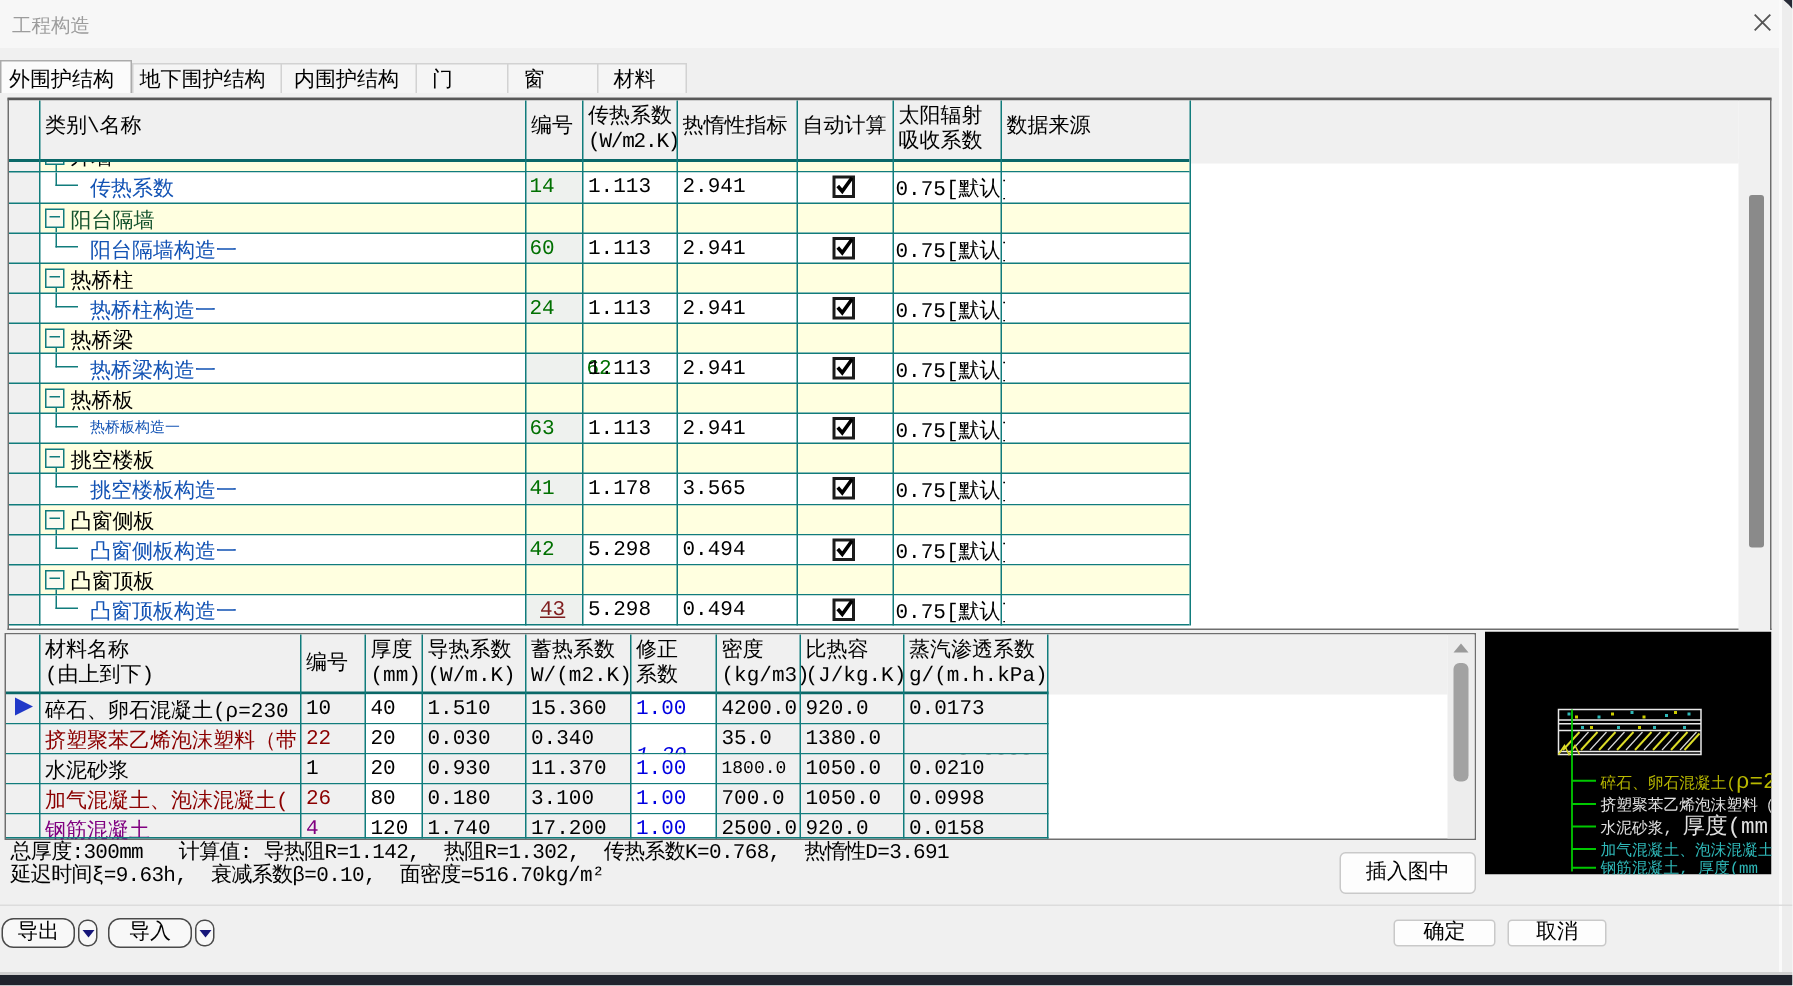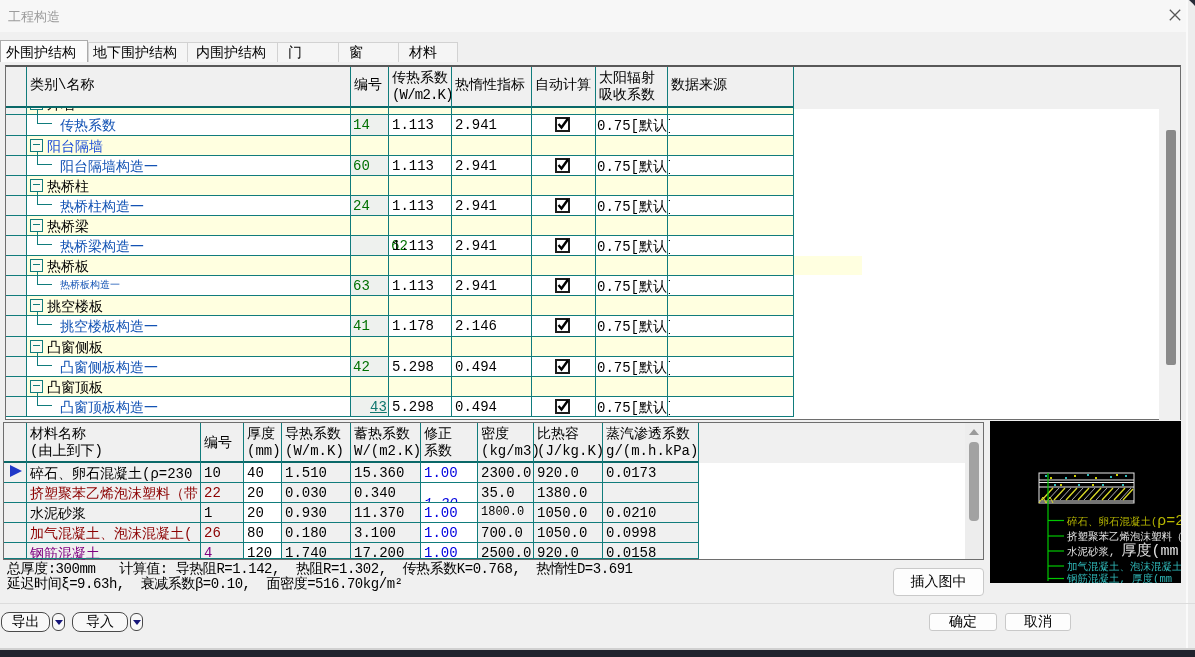--- a/index.html
+++ b/index.html
@@ -77,21 +77,21 @@
     <svg width="16" height="16" viewBox="0 0 16 16" style="position:absolute;left:529px;top:1px;">
       <path d="M3.5 8 L6.5 11.5 L13 2.5" stroke="#000" stroke-width="2.4" fill="none"></path>
     </svg>
     <div style="position:absolute;left:571px;top:2px;width:73px;overflow:hidden;font-size:14px;color:#000;white-space:nowrap;">0.75[默认]</div>
   </div>
 <div style="position:absolute;left:6px;top:135px;width:787px;height:1px;background:#117c7c;"></div>
 <div style="position:absolute;left:26px;top:136px;width:767px;height:19px;background:#ffffe0;overflow:hidden;">
     <div style="position:absolute;left:4px;top:3px;width:11px;height:11px;border:1px solid #117c7c;background:#fbfbf2;"></div>
     <div style="position:absolute;left:7px;top:8px;width:7px;height:1px;background:#117c7c;"></div>
     <div style="position:absolute;left:11px;top:16px;width:1px;height:3px;background:#117c7c;"></div>
-    <div style="position:absolute;left:21px;top:2px;font-size:14px;color:#1d4ed8;white-space:nowrap;">阳台隔墙</div>
+    <div style="position:absolute;left:21px;top:2px;font-size:14px;color:#14532d;white-space:nowrap;">阳台隔墙</div>
   </div>
 <div style="position:absolute;left:6px;top:155px;width:787px;height:1px;background:#117c7c;"></div>
 <div style="position:absolute;left:26px;top:156px;width:767px;height:19px;background:#fff;">
     <div style="position:absolute;left:11px;top:0;width:1px;height:9px;background:#117c7c;"></div>
     <div style="position:absolute;left:11px;top:8px;width:15px;height:1px;background:#117c7c;"></div>
     <div style="position:absolute;left:324px;top:0;width:38px;height:19px;background:#eef1ee;"></div>
     <div style="position:absolute;left:34px;top:2px;font-size:14px;color:#1353b4;white-space:nowrap;">阳台隔墙构造一</div>
     <div style="position:absolute;left:327px;top:2px;font-size:14px;color:#007000;">60</div>
     <div style="position:absolute;left:366px;top:2px;font-size:14px;color:#000;">1.113</div>
     <div style="position:absolute;left:429px;top:2px;font-size:14px;color:#000;">2.941</div>
@@ -139,21 +139,21 @@
     <div style="position:absolute;left:327px;top:2px;font-size:14px;color:#007000;margin-left:38px;">62</div>
     <div style="position:absolute;left:366px;top:2px;font-size:14px;color:#000;">1.113</div>
     <div style="position:absolute;left:429px;top:2px;font-size:14px;color:#000;">2.941</div>
     <div style="position:absolute;left:529px;top:2px;width:11px;height:11px;border:2px solid #1c1c1c;background:#fff;"></div>
     <svg width="16" height="16" viewBox="0 0 16 16" style="position:absolute;left:529px;top:1px;">
       <path d="M3.5 8 L6.5 11.5 L13 2.5" stroke="#000" stroke-width="2.4" fill="none"></path>
     </svg>
     <div style="position:absolute;left:571px;top:2px;width:73px;overflow:hidden;font-size:14px;color:#000;white-space:nowrap;">0.75[默认]</div>
   </div>
 <div style="position:absolute;left:6px;top:255px;width:787px;height:1px;background:#117c7c;"></div>
-<div style="position:absolute;left:26px;top:256px;width:836px;height:19px;background:#ffffe0;overflow:hidden;">
+<div style="position:absolute;left:26px;top:256px;width:767px;height:19px;background:#ffffe0;overflow:hidden;">
     <div style="position:absolute;left:4px;top:3px;width:11px;height:11px;border:1px solid #117c7c;background:#fbfbf2;"></div>
     <div style="position:absolute;left:7px;top:8px;width:7px;height:1px;background:#117c7c;"></div>
     <div style="position:absolute;left:11px;top:16px;width:1px;height:3px;background:#117c7c;"></div>
     <div style="position:absolute;left:21px;top:2px;font-size:14px;color:#000;white-space:nowrap;">热桥板</div>
   </div>
 <div style="position:absolute;left:6px;top:275px;width:787px;height:1px;background:#117c7c;"></div>
 <div style="position:absolute;left:26px;top:276px;width:767px;height:19px;background:#fff;">
     <div style="position:absolute;left:11px;top:0;width:1px;height:9px;background:#117c7c;"></div>
     <div style="position:absolute;left:11px;top:8px;width:15px;height:1px;background:#117c7c;"></div>
     <div style="position:absolute;left:324px;top:0;width:38px;height:19px;background:#eef1ee;"></div>
@@ -175,21 +175,21 @@
     <div style="position:absolute;left:21px;top:2px;font-size:14px;color:#000;white-space:nowrap;">挑空楼板</div>
   </div>
 <div style="position:absolute;left:6px;top:315px;width:787px;height:1px;background:#117c7c;"></div>
 <div style="position:absolute;left:26px;top:316px;width:767px;height:20px;background:#fff;">
     <div style="position:absolute;left:11px;top:0;width:1px;height:9px;background:#117c7c;"></div>
     <div style="position:absolute;left:11px;top:8px;width:15px;height:1px;background:#117c7c;"></div>
     <div style="position:absolute;left:324px;top:0;width:38px;height:20px;background:#eef1ee;"></div>
     <div style="position:absolute;left:34px;top:2px;font-size:14px;color:#1353b4;white-space:nowrap;">挑空楼板构造一</div>
     <div style="position:absolute;left:327px;top:2px;font-size:14px;color:#007000;">41</div>
     <div style="position:absolute;left:366px;top:2px;font-size:14px;color:#000;">1.178</div>
-    <div style="position:absolute;left:429px;top:2px;font-size:14px;color:#000;">2.146</div>
+    <div style="position:absolute;left:429px;top:2px;font-size:14px;color:#000;">3.565</div>
     <div style="position:absolute;left:529px;top:2px;width:11px;height:11px;border:2px solid #1c1c1c;background:#fff;"></div>
     <svg width="16" height="16" viewBox="0 0 16 16" style="position:absolute;left:529px;top:1px;">
       <path d="M3.5 8 L6.5 11.5 L13 2.5" stroke="#000" stroke-width="2.4" fill="none"></path>
     </svg>
     <div style="position:absolute;left:571px;top:2px;width:73px;overflow:hidden;font-size:14px;color:#000;white-space:nowrap;">0.75[默认]</div>
   </div>
 <div style="position:absolute;left:6px;top:336px;width:787px;height:1px;background:#117c7c;"></div>
 <div style="position:absolute;left:26px;top:337px;width:767px;height:19px;background:#ffffe0;overflow:hidden;">
     <div style="position:absolute;left:4px;top:3px;width:11px;height:11px;border:1px solid #117c7c;background:#fbfbf2;"></div>
     <div style="position:absolute;left:7px;top:8px;width:7px;height:1px;background:#117c7c;"></div>
@@ -217,21 +217,21 @@
     <div style="position:absolute;left:7px;top:8px;width:7px;height:1px;background:#117c7c;"></div>
     <div style="position:absolute;left:11px;top:16px;width:1px;height:3px;background:#117c7c;"></div>
     <div style="position:absolute;left:21px;top:2px;font-size:14px;color:#000;white-space:nowrap;">凸窗顶板</div>
   </div>
 <div style="position:absolute;left:6px;top:396px;width:787px;height:1px;background:#117c7c;"></div>
 <div style="position:absolute;left:26px;top:397px;width:767px;height:19px;background:#fff;">
     <div style="position:absolute;left:11px;top:0;width:1px;height:9px;background:#117c7c;"></div>
     <div style="position:absolute;left:11px;top:8px;width:15px;height:1px;background:#117c7c;"></div>
     <div style="position:absolute;left:324px;top:0;width:38px;height:19px;background:#eef1ee;"></div>
     <div style="position:absolute;left:34px;top:2px;font-size:14px;color:#1353b4;white-space:nowrap;">凸窗顶板构造一</div>
-    <div style="position:absolute;left:344px;top:2px;font-size:14px;color:#0f766e;text-decoration:underline;">43</div>
+    <div style="position:absolute;left:334px;top:2px;font-size:14px;color:#7f1d1d;text-decoration:underline;">43</div>
     <div style="position:absolute;left:366px;top:2px;font-size:14px;color:#000;">5.298</div>
     <div style="position:absolute;left:429px;top:2px;font-size:14px;color:#000;">0.494</div>
     <div style="position:absolute;left:529px;top:2px;width:11px;height:11px;border:2px solid #1c1c1c;background:#fff;"></div>
     <svg width="16" height="16" viewBox="0 0 16 16" style="position:absolute;left:529px;top:1px;">
       <path d="M3.5 8 L6.5 11.5 L13 2.5" stroke="#000" stroke-width="2.4" fill="none"></path>
     </svg>
     <div style="position:absolute;left:571px;top:2px;width:73px;overflow:hidden;font-size:14px;color:#000;white-space:nowrap;">0.75[默认]</div>
   </div>
 <div style="position:absolute;left:6px;top:416px;width:787px;height:1px;background:#117c7c;"></div>
 <div style="position:absolute;left:26px;top:67px;width:1px;height:350px;background:#117c7c;"></div>
@@ -270,21 +270,21 @@
 
 <div style="position:absolute;left:4px;top:463px;width:695px;height:19px;background:#f0f0f0;">
     <div style="position:absolute;left:240px;top:0;width:37px;height:19px;background:#fff;"></div>
     <div style="position:absolute;left:417px;top:0;width:56px;height:19px;background:#fff;"></div>
     <div style="position:absolute;left:26px;top:2px;width:169px;overflow:hidden;font-size:14px;color:#000000;white-space:nowrap;">碎石、卵石混凝土(ρ=230</div>
     <div style="position:absolute;left:200px;top:2px;font-size:14px;color:#000;">10</div>
     <div style="position:absolute;left:243px;top:2px;font-size:14px;">40</div>
     <div style="position:absolute;left:281px;top:2px;font-size:14px;">1.510</div>
     <div style="position:absolute;left:350px;top:2px;font-size:14px;">15.360</div>
     <div style="position:absolute;left:420px;top:2px;font-size:14px;color:#0000e0;">1.00</div>
-    <div style="position:absolute;left:477px;top:2px;font-size:14px;">2300.0</div>
+    <div style="position:absolute;left:477px;top:2px;font-size:14px;">4200.0</div>
     <div style="position:absolute;left:533px;top:2px;font-size:14px;">920.0</div>
     <div style="position:absolute;left:602px;top:2px;font-size:14px;">0.0173</div>
     <div style="position:absolute;left:6px;top:2px;width:0;height:0;border-left:12px solid #2038c8;border-top:6px solid transparent;border-bottom:6px solid transparent;"></div>
   </div>
 <div style="position:absolute;left:4px;top:482px;width:695px;height:1px;background:#117c7c;"></div>
 <div style="position:absolute;left:4px;top:483px;width:695px;height:19px;background:#f0f0f0;">
     <div style="position:absolute;left:240px;top:0;width:37px;height:19px;background:#fff;"></div>
     <div style="position:absolute;left:417px;top:0;width:56px;height:19px;background:#fff;"></div>
     <div style="position:absolute;left:26px;top:2px;width:169px;overflow:hidden;font-size:14px;color:#8b0000;white-space:nowrap;">挤塑聚苯乙烯泡沫塑料（带</div>
     <div style="position:absolute;left:200px;top:2px;font-size:14px;color:#8b0000;">22</div>

